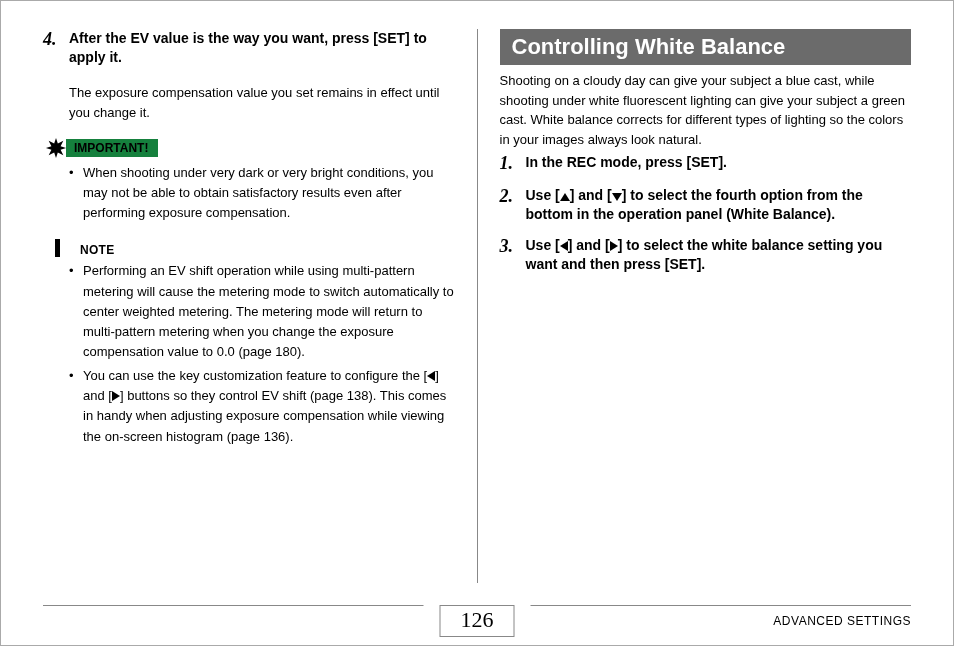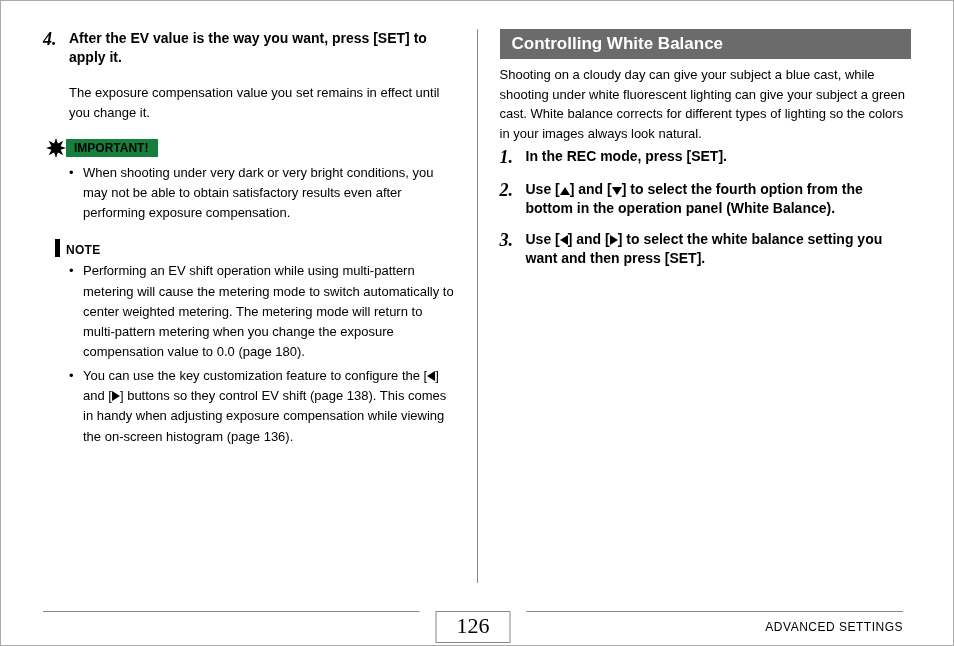--- a/index.html
+++ b/index.html
@@ -107,41 +107,41 @@
     left: 0;
     top: 0;
   }
 
   .note-block {
     margin-top: 16px;
   }
   .note-header {
     display: flex;
     align-items: flex-end;
-    gap: 6px;
+    gap: 20px;
     margin-bottom: 4px;
     margin-left: 12px;
   }
   .note-bar {
     width: 5px;
     height: 18px;
     background: #000;
     display: inline-block;
   }
   .note-label {
     font-size: 12px;
     font-weight: bold;
     letter-spacing: 0.3px;
   }
 
   .section-header {
     background: #6b6b6b;
     color: #fff;
     font-weight: bold;
-    font-size: 17px;
+    font-size: 22px;
     padding: 5px 12px;
     margin-bottom: 6px;
   }
   .section-intro {
     font-size: 13px;
     line-height: 1.5;
     margin-bottom: 4px;
   }
   .right-step {
     margin-bottom: 12px;
@@ -171,22 +171,22 @@
   .tri-right {
     border-top: 5px solid transparent;
     border-bottom: 5px solid transparent;
     border-left: 8px solid #000;
   }
 
   .footer {
     position: absolute;
     bottom: 0;
     left: 0;
-    right: 8px;
-    height: 34px;
+    right: 0;
+    height: 40px;
     border-top: 1px solid #888;
     margin: 0 42px;
   }
   .page-num-box {
     position: absolute;
     top: -1px;
     left: 50%;
     transform: translateX(-50%);
     background: #fff;
     padding: 0 16px;

